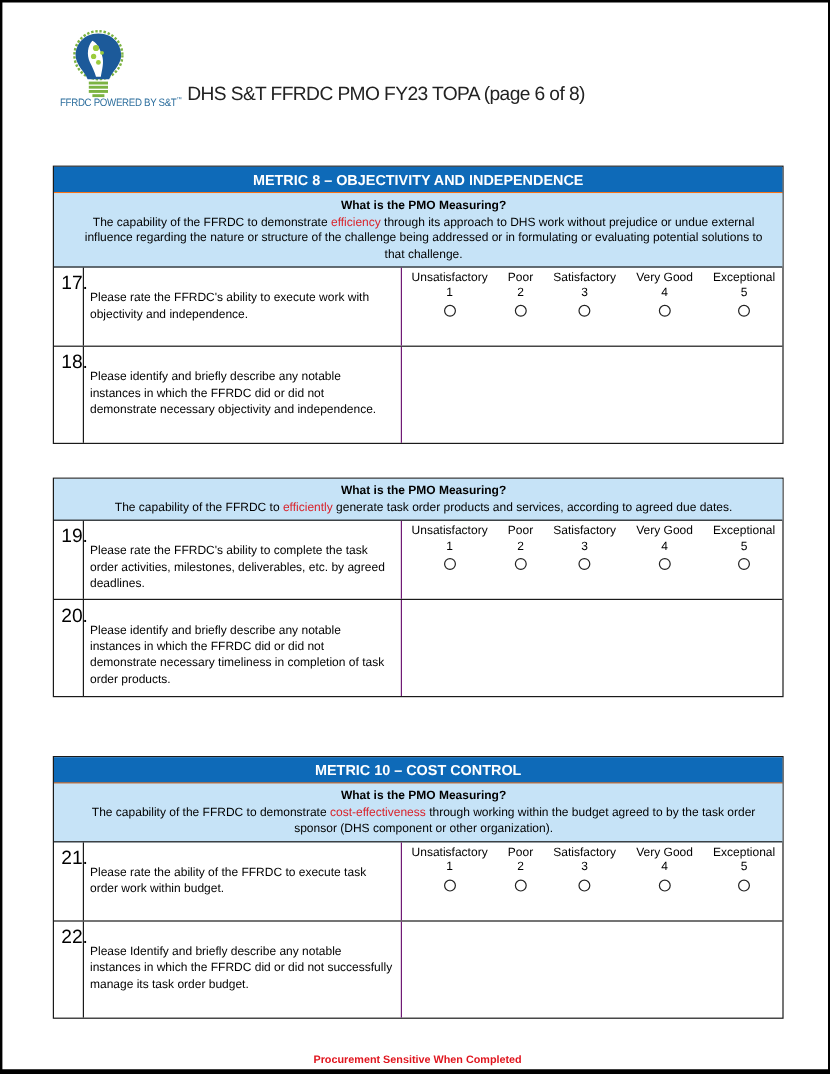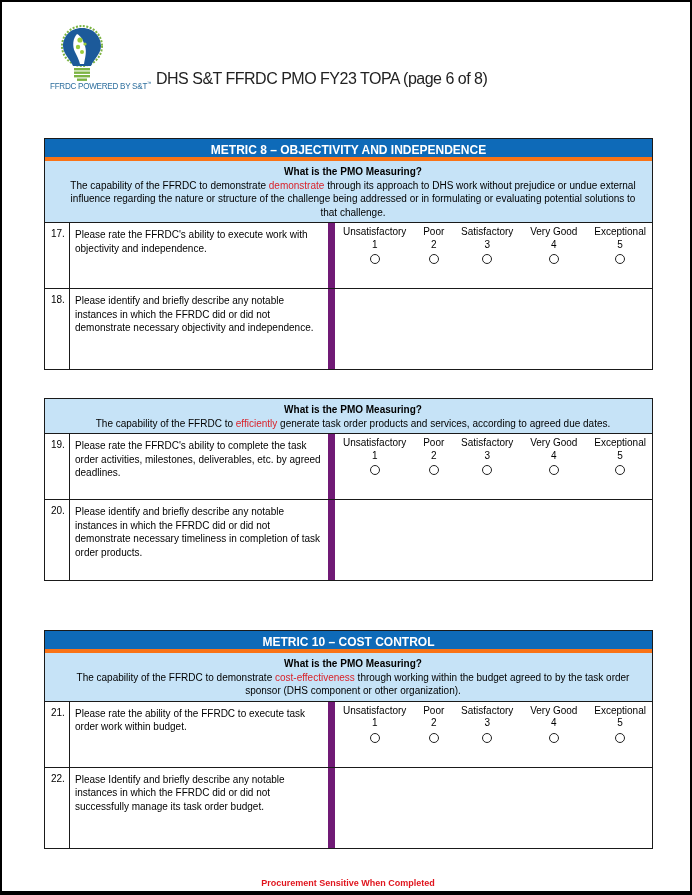--- a/index.html
+++ b/index.html
@@ -21,38 +21,38 @@
       position: absolute; left: 154px; top: 68px; font-size: 16px; color: #222;
       letter-spacing: -0.5px;
     }
     .metric {
       position: absolute; left: 42px; width: 609px;
       border: 1.5px solid #1a1a1a;
     }
     .metric-header {
       background: #0e6ab8; color: #fff; font-weight: bold; font-size: 12px;
       text-align: center; height: 22px; line-height: 22px;
-      border-bottom: 4px solid #f97316;
+      border-bottom: 1px solid #f97316;
     }
     .measure {
       background: #c6e3f7; padding: 4px 8px 3px 17px; font-size: 10px; line-height: 13.5px;
       border-bottom: 1px solid #1a1a1a;
       text-align: center;
     }
     .measure .q { font-weight: bold; }
     .measure .hl { color: #d9222a; }
     .row { display: flex; border-bottom: 1px solid #1a1a1a; }
     .row:last-child { border-bottom: none; justify-content: space-between; }
     .num {
-      width: 25px; border-right: 1px solid #1a1a1a; font-size: 10px;
+      width: 25px; border-right: 1px solid #1a1a1a; font-size: 16px;
       padding: 5px 0 0 6px;
     }
     .qtext {
-      width: 265px; border-right: 7px solid #701a75; font-size: 10px;
-      padding: 5px 6px 0 5px; line-height: 13.5px;
+      width: 265px; border-right: 1px solid #701a75; font-size: 10px;
+      padding: 19px 6px 0 5px; line-height: 13.5px;
     }
     .answer { flex: 1; position: relative; }
     .rating {
       display: flex; justify-content: space-between; padding: 3px 6px 0 8px;
     }
     .opt { display: flex; flex-direction: column; align-items: center; font-size: 10px; line-height: 12.5px; }
     .opt .radio {
       width: 10px; height: 10px; border: 1.6px solid #222; border-radius: 50%;
       margin-top: 3px; background: #fff; cursor: pointer;
     }
@@ -84,21 +84,21 @@
     <rect x="30" y="58.5" width="10" height="2.4" fill="#7cb342"></rect>
   </svg>
   <div class="logo-text"><span>FFRDC POWERED BY S&amp;T</span><sup>™</sup></div>
 
   <div class="doc-title">DHS S&amp;T FFRDC PMO FY23 TOPA (page 6 of 8)</div>
 
   <div class="metric" style="top:136px;">
     <div class="metric-header">METRIC 8 – OBJECTIVITY AND INDEPENDENCE</div>
     <div class="measure">
       <div class="q">What is the PMO Measuring?</div>
-      <div><span>The capability of the FFRDC to demonstrate </span><span class="hl">demonstrate</span><span> through its approach to DHS work without prejudice or undue external influence regarding the nature or structure of the challenge being addressed or in formulating or evaluating potential solutions to that challenge.</span></div>
+      <div><span>The capability of the FFRDC to demonstrate </span><span class="hl">efficiency</span><span> through its approach to DHS work without prejudice or undue external influence regarding the nature or structure of the challenge being addressed or in formulating or evaluating potential solutions to that challenge.</span></div>
     </div>
     <div class="row" style="height:66px;">
       <div class="num">17.</div>
       <div class="qtext">Please rate the FFRDC's ability to execute work with objectivity and independence.</div>
       <div class="answer">
         <div class="rating">
           <div class="opt">
               <span>Unsatisfactory</span>
               <span>1</span>
               <span class="radio"></span>

